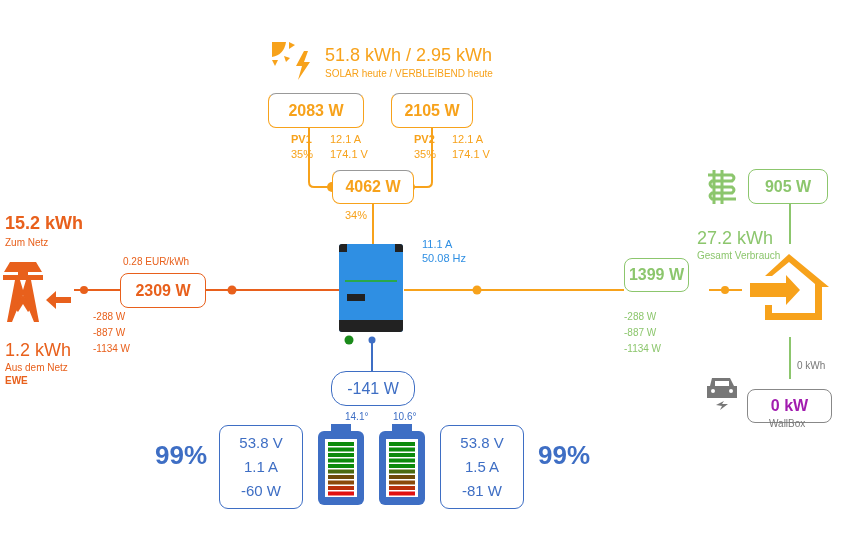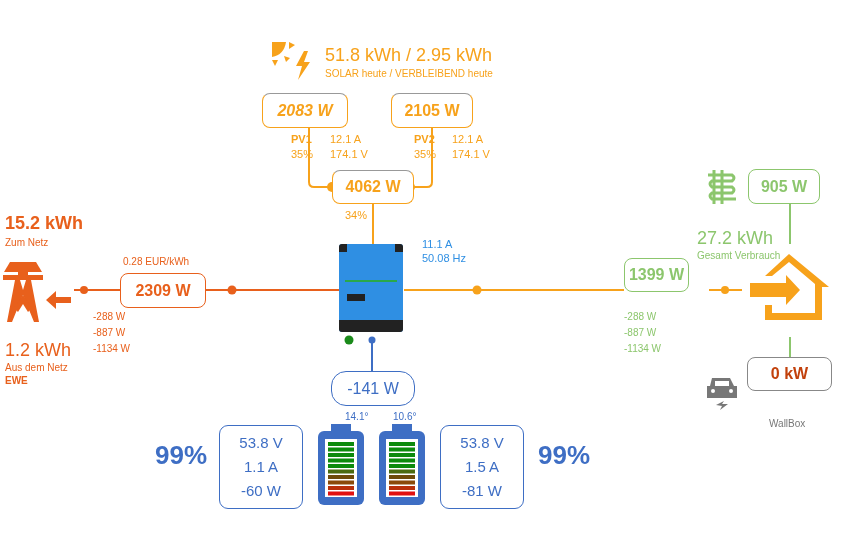--- a/index.html
+++ b/index.html
@@ -49,21 +49,21 @@
     <path d="M272 42 H286 Q284 55 272 57 Z"></path>
     <polygon points="289,42 295,45 289,49"></polygon>
     <polygon points="272,60 278,60 275,66"></polygon>
     <polygon points="284,56 290,58 286,62"></polygon>
     <polygon points="304,51 296,66 302,66 298,80 310,62 304,62 308,51"></polygon>
   </g>
 </svg>
 <div class="abs solar" style="left:325px;top:45px;font-size:18px;">51.8 kWh / 2.95 kWh</div>
 <div class="abs solar" style="left:325px;top:68px;font-size:10px;">SOLAR heute / VERBLEIBEND heute</div>
 
-<div class="box solar pvbox" style="left:262px;top:93px;width:86px;height:35px;font-style:italic;">2083 W</div>
+<div class="box solar pvbox" style="left:268px;top:93px;width:96px;height:35px;">2083 W</div>
 <div class="box solar pvbox" style="left:391px;top:93px;width:82px;height:35px;">2105 W</div>
 
 <div class="abs solar lbl" style="left:279px;top:133px;font-weight:bold;">PV1</div>
 <div class="abs solar lbl" style="left:279px;top:148px;">35%</div>
 <div class="abs solar lbl" style="left:318px;top:133px;">12.1 A</div>
 <div class="abs solar lbl" style="left:318px;top:148px;">174.1 V</div>
 
 <div class="abs solar lbl" style="left:402px;top:133px;font-weight:bold;">PV2</div>
 <div class="abs solar lbl" style="left:402px;top:148px;">35%</div>
 <div class="abs solar lbl" style="left:440px;top:133px;">12.1 A</div>
@@ -104,21 +104,21 @@
 <div class="abs lbl" style="left:410px;top:238px;color:#2f8fe3;">11.1 A</div>
 <div class="abs lbl" style="left:410px;top:252px;color:#2f8fe3;">50.08 Hz</div>
 
 <div class="abs cons small" style="left:757px;top:179px;">Wärmepumpe</div>
 <svg width="860" height="541" style="pointer-events:none">
   <g fill="none" stroke="#8cc66d" stroke-width="3">
     <path d="M714 170 V204 M722 170 V204"></path>
     <path d="M708 175 H732 Q736 178 732 181 H712 Q708 184 712 187 H732 Q736 190 732 193 H712 Q708 196 712 199 H736"></path>
   </g>
 </svg>
-<div class="box cons" style="left:748px;top:169px;width:72px;height:35px;border-color:#8cc66d;">905 W</div>
+<div class="box cons" style="left:748px;top:169px;width:80px;height:35px;border-color:#8cc66d;">905 W</div>
 
 <div class="abs cons" style="left:697px;top:228px;font-size:18px;text-align:right;">27.2 kWh</div>
 <div class="abs cons small" style="left:697px;top:250px;">Gesamt Verbrauch</div>
 
 <div class="box cons" style="left:624px;top:258px;width:65px;height:34px;border-color:#8cc66d;">1399 W</div>
 <div class="abs cons small" style="left:624px;top:311px;">-288 W</div>
 <div class="abs cons small" style="left:624px;top:327px;">-887 W</div>
 <div class="abs cons small" style="left:624px;top:343px;">-1134 W</div>
 
 <svg width="860" height="541" style="pointer-events:none">
@@ -131,21 +131,21 @@
 <div class="abs gray small" style="left:797px;top:360px;">0 kWh</div>
 <svg width="860" height="541" style="pointer-events:none">
   <g fill="#777">
     <path d="M712 378 H730 L734 386 H737 V398 H707 V386 H710 Z"></path>
     <rect x="715" y="381" width="14" height="5" fill="#fff"></rect>
     <circle cx="713" cy="391" r="2" fill="#fff"></circle>
     <circle cx="731" cy="391" r="2" fill="#fff"></circle>
     <polygon points="716,405 724,401 722,404 728,404 720,410 722,406"></polygon>
   </g>
 </svg>
-<div class="box gray" style="left:747px;top:357px;width:85px;height:34px;border-color:#888;color:#c2410c;text-align:right;">0 kW</div>
+<div class="box gray" style="left:747px;top:389px;width:85px;height:34px;border-color:#888;color:#a21caf;text-align:right;">0 kW</div>
 <div class="abs gray small" style="left:769px;top:418px;">WallBox</div>
 
 <div class="box batt" style="left:331px;top:371px;width:84px;height:35px;border-color:#3e6ec4;font-weight:normal;color:#3e6ec4;border-radius:15px;">-141 W</div>
 
 <div class="abs batt" style="left:155px;top:440px;font-size:26px;font-weight:bold;">99%</div>
 <div class="abs batt" style="left:219px;top:425px;width:84px;height:84px;box-sizing:border-box;border:1.5px solid #3e6ec4;border-radius:9px;display:flex;flex-direction:column;align-items:center;justify-content:center;font-size:15px;line-height:24px;">
   <span>53.8 V</span>
   <span>1.1 A</span>
   <span>-60 W</span>
 </div>

